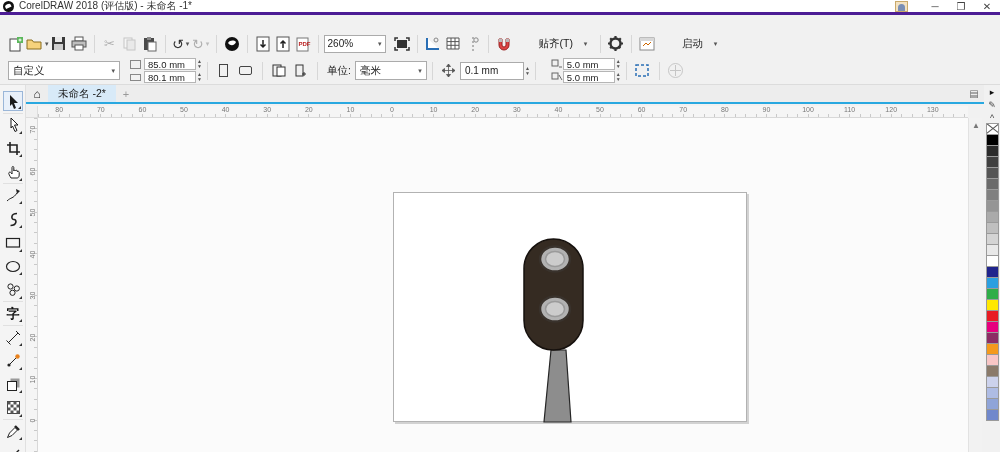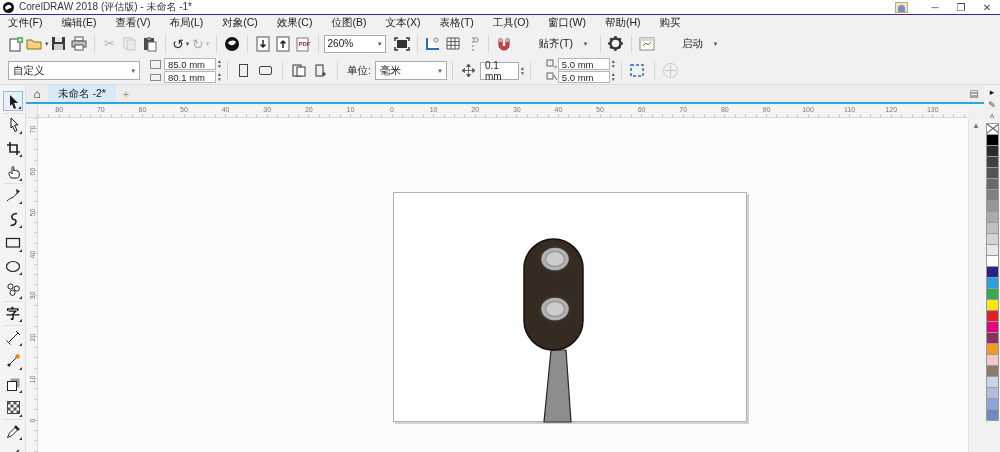--- a/index.html
+++ b/index.html
@@ -1,21 +1,21 @@
 <!DOCTYPE html>
 <html><head>
 <meta charset="utf-8">
 <style>
   * { margin:0; padding:0; box-sizing:border-box; }
   html,body { width:1000px; height:452px; overflow:hidden; }
   body { font-family:"Liberation Sans","DejaVu Sans",sans-serif; font-size:11px; color:#222; background:#f1f1f1; }
   #app { position:relative; width:1000px; height:452px; background:#f1f1f1; }
 
   
-  .titlebar { position:absolute; left:0; top:0; width:1000px; height:15px; background:#fff; display:flex; align-items:center; padding-left:3px; border-bottom:1px solid #4c1d95;}
+  .titlebar { position:absolute; left:0; top:0; width:1000px; height:15px; background:#fff; display:flex; align-items:center; padding-left:3px; border-bottom:3px solid #4c1d95;}
   .titlebar .logo { width:11px; height:11px; border-radius:50%; background:#111; margin-right:5px; position:relative; flex:0 0 auto;}
   .titlebar .logo::after{ content:""; position:absolute; left:2px; top:3px; width:6px; height:4px; border-radius:50% 50% 0 0; background:#fff; transform:rotate(-25deg);}
   .titlebar .title { font-size:10px; color:#333; }
   .titlebar .spacer{ flex:1; }
   .win-btn { width:26px; height:14px; display:flex; align-items:center; justify-content:center; font-size:10px; color:#444; }
   .acct { width:13px; height:11px; border:1px solid #c9a96a; background:#f3e2c2; margin-right:14px; display:flex; align-items:flex-end; justify-content:center; }
   .acct::before{content:""; width:7px;height:7px;border-radius:50% 50% 0 0;background:#7a8fb5;}
 
   
   .menubar { position:absolute; left:0; top:15px; width:1000px; height:15px; background:#f1f1f1; display:flex; align-items:center; padding-left:8px; gap:19px; }
@@ -98,35 +98,20 @@
   <div class="titlebar">
     <div class="logo"></div>
     <div class="title">CorelDRAW 2018 (评估版) - 未命名 -1*</div>
     <div class="spacer"></div>
     <div class="acct"></div>
     <div class="win-btn">─</div>
     <div class="win-btn">❐</div>
     <div class="win-btn">✕</div>
   </div>
 
-  <div class="menubar" id="menubar">
-      <span class="menu-item">文件(F)</span>
-      <span class="menu-item">编辑(E)</span>
-      <span class="menu-item">查看(V)</span>
-      <span class="menu-item">布局(L)</span>
-      <span class="menu-item">对象(C)</span>
-      <span class="menu-item">效果(C)</span>
-      <span class="menu-item">位图(B)</span>
-      <span class="menu-item">文本(X)</span>
-      <span class="menu-item">表格(T)</span>
-      <span class="menu-item">工具(O)</span>
-      <span class="menu-item">窗口(W)</span>
-      <span class="menu-item">帮助(H)</span>
-      <span class="menu-item">购买</span>
-    </div>
 
   <div class="toolbar">
     <div class="tb">
       <svg width="16" height="16">
           <rect x="2" y="3" width="10" height="12" fill="#fff" stroke="#444"></rect>
           <rect x="9" y="1" width="6" height="6" fill="#5cb85c"></rect>
           <path d="M10.5 4h3M12 2.5v3" stroke="#fff"></path>
         </svg>
     </div>
     <div class="tb">
@@ -260,21 +245,21 @@
           <path d="M4 9l3-3 2 2 3-3" fill="none" stroke="#c60"></path>
         </svg>
     </div>
     <div class="tb-label">启动</div>
     <div class="tb">
         <span class="drop">▾</span>
       </div>
   </div>
 
   <div class="propbar">
-    <div class="pb-select" style="width:132px">
+    <div class="pb-select" style="width:112px">
       <span>自定义</span>
         <span class="spacer"></span>
         <span class="drop">▾</span>
     </div>
     <div class="sizebox">
       <div class="sizerow">
         <span class="mini-icon"></span>
         <span class="val">85.0 mm</span>
         <span class="spin">
             <span>▲</span>
@@ -316,21 +301,21 @@
       <span>毫米</span>
         <span class="spacer"></span>
         <span class="drop">▾</span>
     </div>
     <div class="tb-sep"></div>
     <div class="pb-btn">
       <svg width="15" height="15">
           <path d="M7.5 1v13M1 7.5h13M7.5 1l-2 2.5h4zM7.5 14l-2-2.5h4zM1 7.5L3.5 5.5v4zM14 7.5L11.5 5.5v4z" fill="#555" stroke="#555" stroke-width=".8"></path>
         </svg>
     </div>
-    <div class="input-box" style="width:39px">
+    <div class="input-box" style="width:64px">
         <span>0.1 mm</span>
       </div>
     <span class="spin">
         <span>▲</span>
         <span>▼</span>
       </span>
     <div class="tb-sep"></div>
     <div class="sizebox">
       <div class="sizerow">
         <svg width="12" height="10">

